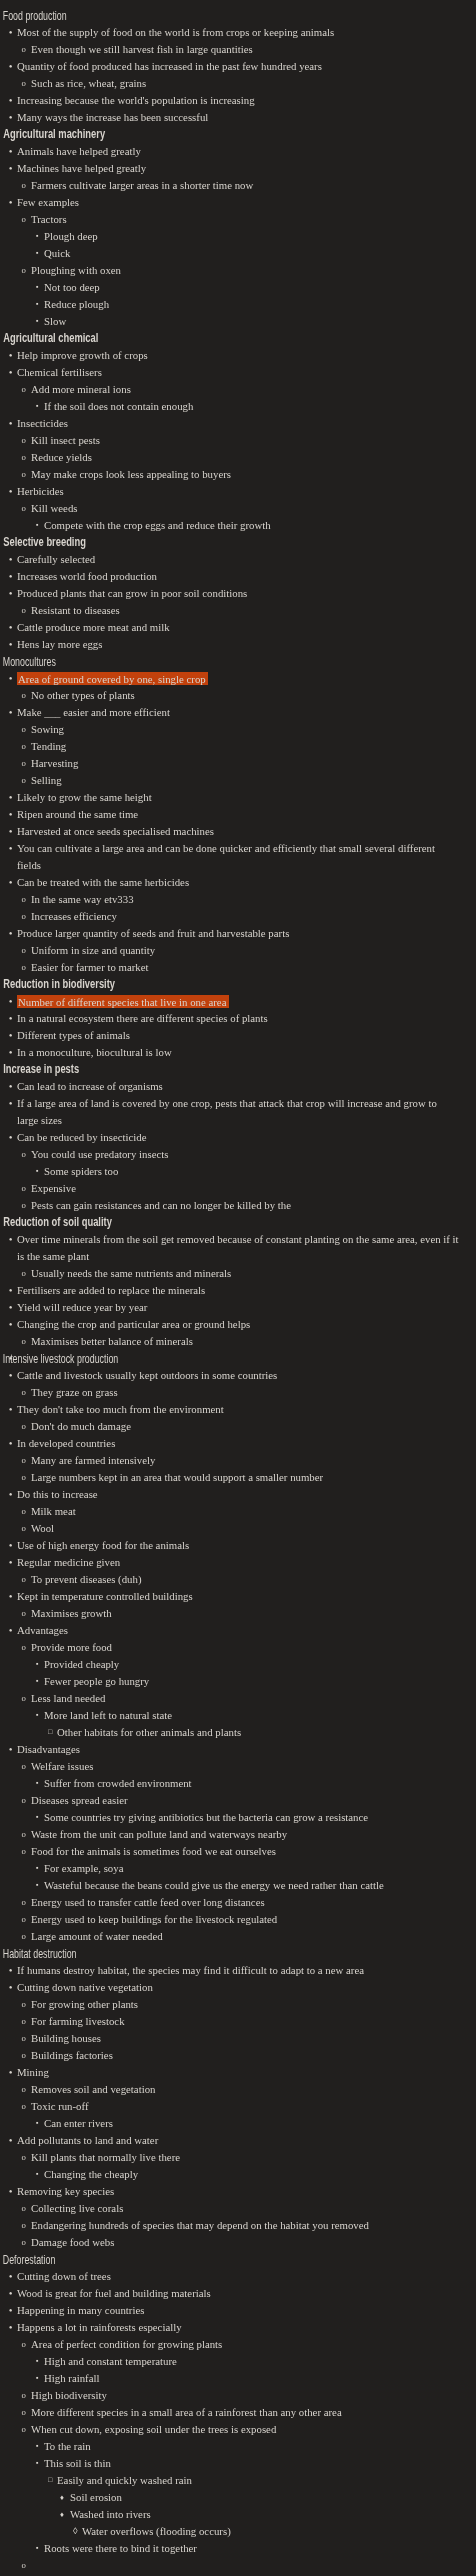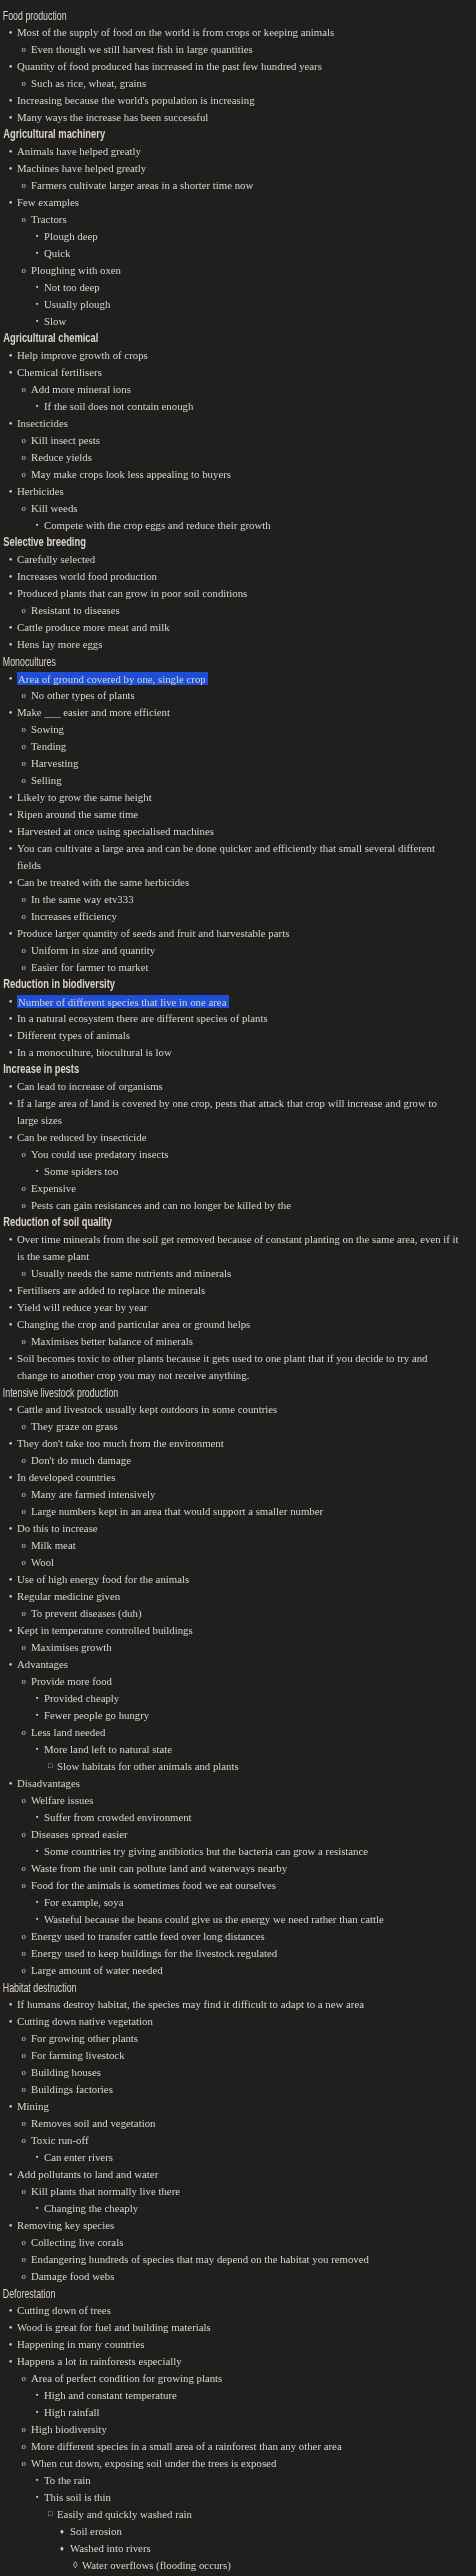--- a/index.html
+++ b/index.html
@@ -31,21 +31,21 @@
   .lvl3{padding-left:44px;} .lvl3>.bullet{left:36px;}
   .lvl4{padding-left:57px;} .lvl4>.bullet{left:48px;}
   .lvl5{padding-left:70px;} .lvl5>.bullet{left:60px;}
   .lvl6{padding-left:82px;} .lvl6>.bullet{left:73px;}
   .b1{font-size:10.8px;}
   .b2{font-size:8.8px;}
   .b3{font-size:7.2px;}
   .b4{font-size:7.2px;}
   .b5{font-size:7.7px;}
   .b6{font-size:9.3px;}
-  .hl{background:#1d4ed8;padding:0.5px 2.1px 1px 1px;}
+  .hl{background:#c2410c;padding:0.5px 2.1px 1px 1px;}
 </style>
 </head>
 <body>
 
 <main>
     <div class="hdr h1">Food production</div>
     <div class="li lvl1"><span class="bullet b1">•</span><span class="txt">Most of the supply of food on the world is from crops or keeping animals</span></div>
     <div class="li lvl2"><span class="bullet b2">o</span><span class="txt">Even though we still harvest fish in large quantities</span></div>
     <div class="li lvl1"><span class="bullet b1">•</span><span class="txt">Quantity of food produced has increased in the past few hundred years</span></div>
     <div class="li lvl2"><span class="bullet b2">o</span><span class="txt">Such as rice, wheat, grains</span></div>
@@ -54,21 +54,21 @@
     <div class="hdr h2">Agricultural machinery</div>
     <div class="li lvl1"><span class="bullet b1">•</span><span class="txt">Animals have helped greatly</span></div>
     <div class="li lvl1"><span class="bullet b1">•</span><span class="txt">Machines have helped greatly</span></div>
     <div class="li lvl2"><span class="bullet b2">o</span><span class="txt">Farmers cultivate larger areas in a shorter time now</span></div>
     <div class="li lvl1"><span class="bullet b1">•</span><span class="txt">Few examples</span></div>
     <div class="li lvl2"><span class="bullet b2">o</span><span class="txt">Tractors</span></div>
     <div class="li lvl3"><span class="bullet b3">▪</span><span class="txt">Plough deep</span></div>
     <div class="li lvl3"><span class="bullet b3">▪</span><span class="txt">Quick</span></div>
     <div class="li lvl2"><span class="bullet b2">o</span><span class="txt">Ploughing with oxen</span></div>
     <div class="li lvl3"><span class="bullet b3">▪</span><span class="txt">Not too deep</span></div>
-    <div class="li lvl3"><span class="bullet b3">▪</span><span class="txt">Usually plough</span></div>
+    <div class="li lvl3"><span class="bullet b3">▪</span><span class="txt">Reduce plough</span></div>
     <div class="li lvl3"><span class="bullet b3">▪</span><span class="txt">Slow</span></div>
     <div class="hdr h2">Agricultural chemical</div>
     <div class="li lvl1"><span class="bullet b1">•</span><span class="txt">Help improve growth of crops</span></div>
     <div class="li lvl1"><span class="bullet b1">•</span><span class="txt">Chemical fertilisers</span></div>
     <div class="li lvl2"><span class="bullet b2">o</span><span class="txt">Add more mineral ions</span></div>
     <div class="li lvl3"><span class="bullet b3">▪</span><span class="txt">If the soil does not contain enough</span></div>
     <div class="li lvl1"><span class="bullet b1">•</span><span class="txt">Insecticides</span></div>
     <div class="li lvl2"><span class="bullet b2">o</span><span class="txt">Kill insect pests</span></div>
     <div class="li lvl2"><span class="bullet b2">o</span><span class="txt">Reduce yields</span></div>
     <div class="li lvl2"><span class="bullet b2">o</span><span class="txt">May make crops look less appealing to buyers</span></div>
@@ -85,21 +85,21 @@
     <div class="hdr h1">Monocultures</div>
     <div class="li lvl1"><span class="bullet b1">•</span><span class="txt hl">Area of ground covered by one, single crop</span></div>
     <div class="li lvl2"><span class="bullet b2">o</span><span class="txt">No other types of plants</span></div>
     <div class="li lvl1"><span class="bullet b1">•</span><span class="txt">Make ___ easier and more efficient</span></div>
     <div class="li lvl2"><span class="bullet b2">o</span><span class="txt">Sowing</span></div>
     <div class="li lvl2"><span class="bullet b2">o</span><span class="txt">Tending</span></div>
     <div class="li lvl2"><span class="bullet b2">o</span><span class="txt">Harvesting</span></div>
     <div class="li lvl2"><span class="bullet b2">o</span><span class="txt">Selling</span></div>
     <div class="li lvl1"><span class="bullet b1">•</span><span class="txt">Likely to grow the same height</span></div>
     <div class="li lvl1"><span class="bullet b1">•</span><span class="txt">Ripen around the same time</span></div>
-    <div class="li lvl1"><span class="bullet b1">•</span><span class="txt">Harvested at once using specialised machines</span></div>
+    <div class="li lvl1"><span class="bullet b1">•</span><span class="txt">Harvested at once seeds specialised machines</span></div>
     <div class="li lvl1"><span class="bullet b1">•</span><span class="txt">You can cultivate a large area and can be done quicker and efficiently that small several different fields</span></div>
     <div class="li lvl1"><span class="bullet b1">•</span><span class="txt">Can be treated with the same herbicides</span></div>
     <div class="li lvl2"><span class="bullet b2">o</span><span class="txt">In the same way etv333</span></div>
     <div class="li lvl2"><span class="bullet b2">o</span><span class="txt">Increases efficiency</span></div>
     <div class="li lvl1"><span class="bullet b1">•</span><span class="txt">Produce larger quantity of seeds and fruit and harvestable parts</span></div>
     <div class="li lvl2"><span class="bullet b2">o</span><span class="txt">Uniform in size and quantity</span></div>
     <div class="li lvl2"><span class="bullet b2">o</span><span class="txt">Easier for farmer to market</span></div>
     <div class="hdr h2">Reduction in biodiversity</div>
     <div class="li lvl1"><span class="bullet b1">•</span><span class="txt hl">Number of different species that live in one area</span></div>
     <div class="li lvl1"><span class="bullet b1">•</span><span class="txt">In a natural ecosystem there are different species of plants</span></div>
@@ -113,21 +113,21 @@
     <div class="li lvl3"><span class="bullet b3">▪</span><span class="txt">Some spiders too</span></div>
     <div class="li lvl2"><span class="bullet b2">o</span><span class="txt">Expensive</span></div>
     <div class="li lvl2"><span class="bullet b2">o</span><span class="txt">Pests can gain resistances and can no longer be killed by the</span></div>
     <div class="hdr h2">Reduction of soil quality</div>
     <div class="li lvl1"><span class="bullet b1">•</span><span class="txt">Over time minerals from the soil get removed because of constant planting on the same area, even if it is the same plant</span></div>
     <div class="li lvl2"><span class="bullet b2">o</span><span class="txt">Usually needs the same nutrients and minerals</span></div>
     <div class="li lvl1"><span class="bullet b1">•</span><span class="txt">Fertilisers are added to replace the minerals</span></div>
     <div class="li lvl1"><span class="bullet b1">•</span><span class="txt">Yield will reduce year by year</span></div>
     <div class="li lvl1"><span class="bullet b1">•</span><span class="txt">Changing the crop and particular area or ground helps</span></div>
     <div class="li lvl2"><span class="bullet b2">o</span><span class="txt">Maximises better balance of minerals</span></div>
-    <div class="li lvl1"><span class="bullet b1">•</span><span class="txt">Soil becomes toxic to other plants because it gets used to one plant that if you decide to try and change to another crop you may not receive anything.</span></div>
+    <div class="li lvl1"><span class="bullet b1">•</span></div>
     <div class="hdr h1">Intensive livestock production</div>
     <div class="li lvl1"><span class="bullet b1">•</span><span class="txt">Cattle and livestock usually kept outdoors in some countries</span></div>
     <div class="li lvl2"><span class="bullet b2">o</span><span class="txt">They graze on grass</span></div>
     <div class="li lvl1"><span class="bullet b1">•</span><span class="txt">They don't take too much from the environment</span></div>
     <div class="li lvl2"><span class="bullet b2">o</span><span class="txt">Don't do much damage</span></div>
     <div class="li lvl1"><span class="bullet b1">•</span><span class="txt">In developed countries</span></div>
     <div class="li lvl2"><span class="bullet b2">o</span><span class="txt">Many are farmed intensively</span></div>
     <div class="li lvl2"><span class="bullet b2">o</span><span class="txt">Large numbers kept in an area that would support a smaller number</span></div>
     <div class="li lvl1"><span class="bullet b1">•</span><span class="txt">Do this to increase</span></div>
     <div class="li lvl2"><span class="bullet b2">o</span><span class="txt">Milk meat</span></div>
@@ -136,21 +136,21 @@
     <div class="li lvl1"><span class="bullet b1">•</span><span class="txt">Regular medicine given</span></div>
     <div class="li lvl2"><span class="bullet b2">o</span><span class="txt">To prevent diseases (duh)</span></div>
     <div class="li lvl1"><span class="bullet b1">•</span><span class="txt">Kept in temperature controlled buildings</span></div>
     <div class="li lvl2"><span class="bullet b2">o</span><span class="txt">Maximises growth</span></div>
     <div class="li lvl1"><span class="bullet b1">•</span><span class="txt">Advantages</span></div>
     <div class="li lvl2"><span class="bullet b2">o</span><span class="txt">Provide more food</span></div>
     <div class="li lvl3"><span class="bullet b3">▪</span><span class="txt">Provided cheaply</span></div>
     <div class="li lvl3"><span class="bullet b3">▪</span><span class="txt">Fewer people go hungry</span></div>
     <div class="li lvl2"><span class="bullet b2">o</span><span class="txt">Less land needed</span></div>
     <div class="li lvl3"><span class="bullet b3">▪</span><span class="txt">More land left to natural state</span></div>
-    <div class="li lvl4"><span class="bullet b4">□</span><span class="txt">Slow habitats for other animals and plants</span></div>
+    <div class="li lvl4"><span class="bullet b4">□</span><span class="txt">Other habitats for other animals and plants</span></div>
     <div class="li lvl1"><span class="bullet b1">•</span><span class="txt">Disadvantages</span></div>
     <div class="li lvl2"><span class="bullet b2">o</span><span class="txt">Welfare issues</span></div>
     <div class="li lvl3"><span class="bullet b3">▪</span><span class="txt">Suffer from crowded environment</span></div>
     <div class="li lvl2"><span class="bullet b2">o</span><span class="txt">Diseases spread easier</span></div>
     <div class="li lvl3"><span class="bullet b3">▪</span><span class="txt">Some countries try giving antibiotics but the bacteria can grow a resistance</span></div>
     <div class="li lvl2"><span class="bullet b2">o</span><span class="txt">Waste from the unit can pollute land and waterways nearby</span></div>
     <div class="li lvl2"><span class="bullet b2">o</span><span class="txt">Food for the animals is sometimes food we eat ourselves</span></div>
     <div class="li lvl3"><span class="bullet b3">▪</span><span class="txt">For example, soya</span></div>
     <div class="li lvl3"><span class="bullet b3">▪</span><span class="txt">Wasteful because the beans could give us the energy we need rather than cattle</span></div>
     <div class="li lvl2"><span class="bullet b2">o</span><span class="txt">Energy used to transfer cattle feed over long distances</span></div>

